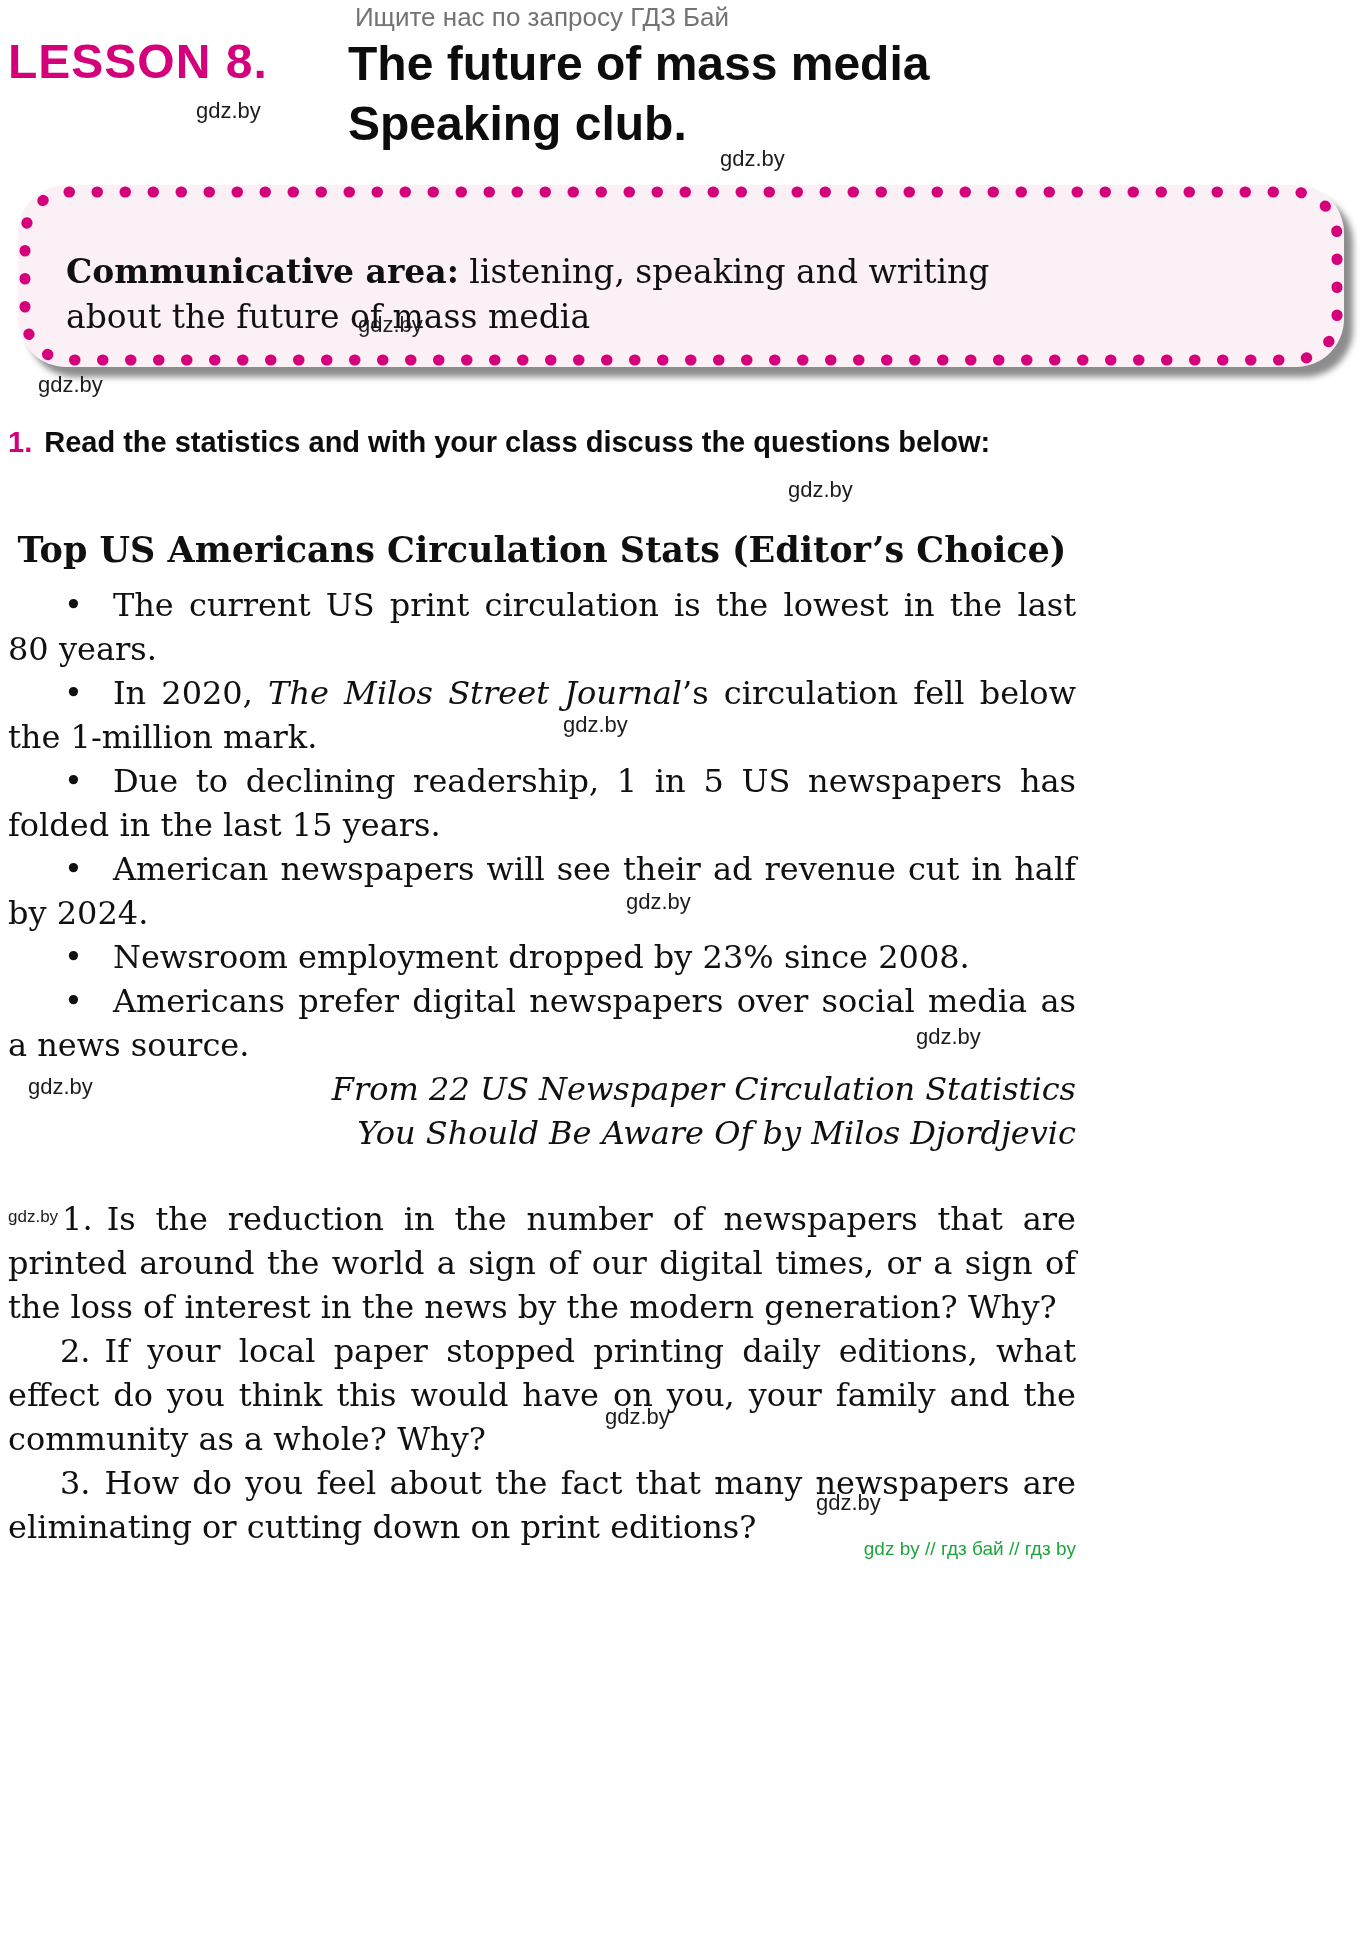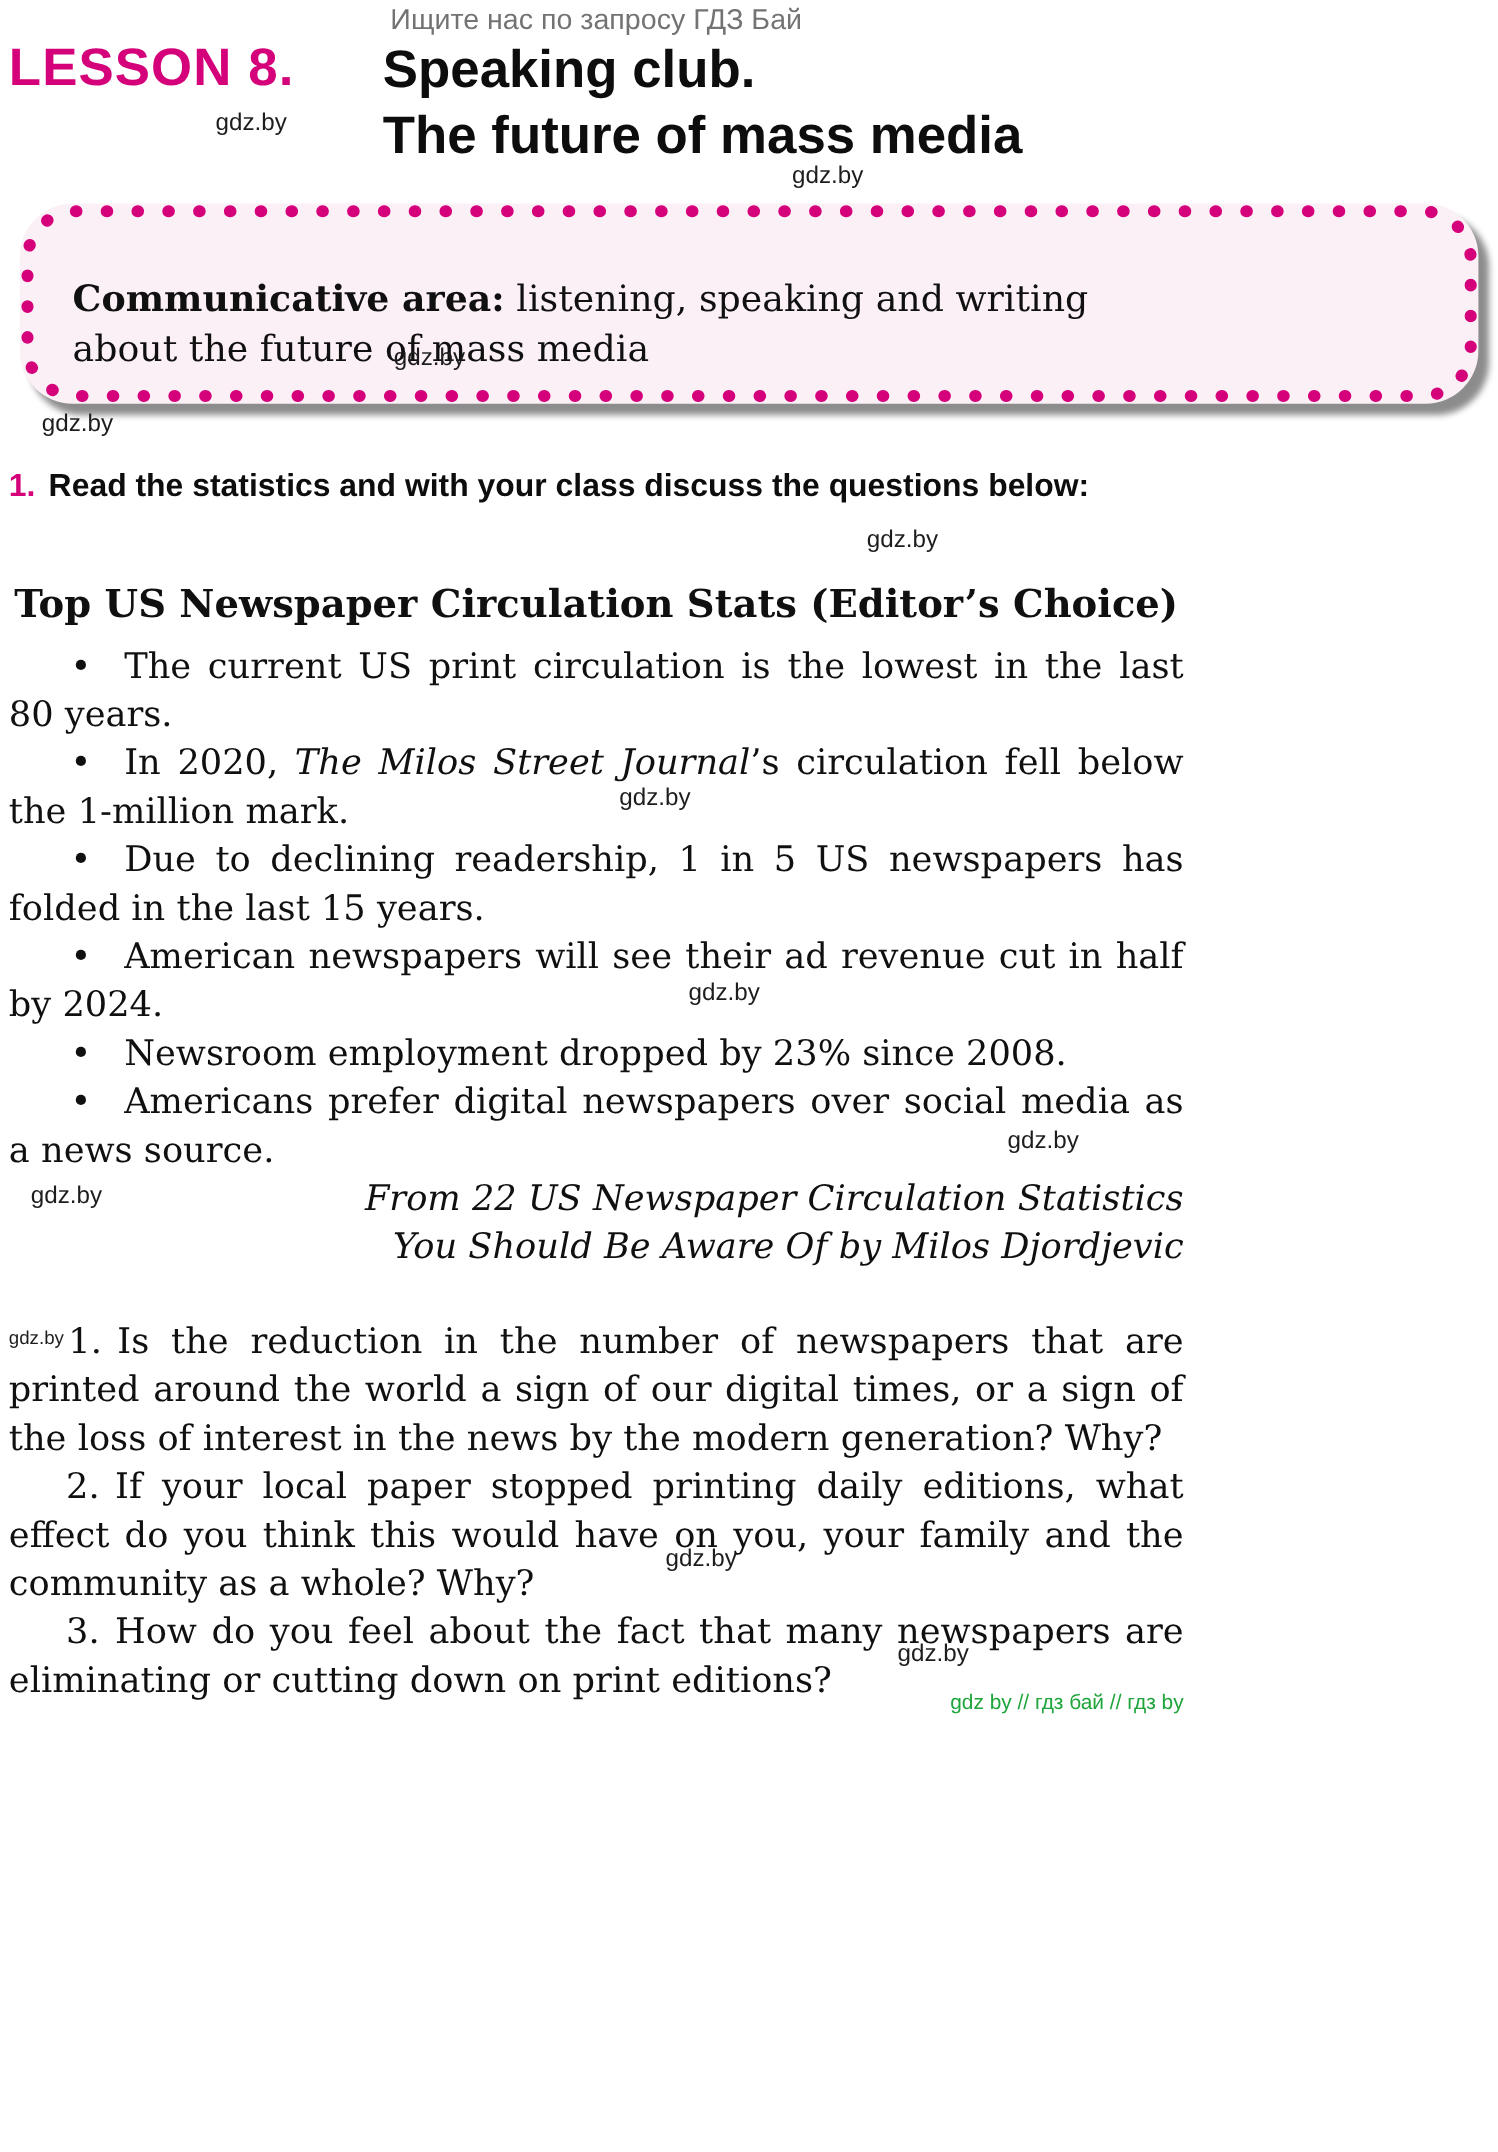--- a/index.html
+++ b/index.html
@@ -101,22 +101,22 @@
 </style>
 </head>
 <body>
 
 <div class="page">
 
   <div class="abs top-note">Ищите нас по запросу ГДЗ Бай</div>
 
   <div class="abs lesson">LESSON 8.</div>
   <div class="abs title">
+    <div>The future of mass media</div>
     <div>Speaking club.</div>
-    <div>The future of mass media</div>
   </div>
 
   <span class="wm" style="left:196px; top:98px;">gdz.by</span>
   <span class="wm" style="left:720px; top:146px;">gdz.by</span>
 
   <div class="abs box">
     <svg width="1326" height="182">
       <rect x="7" y="7" width="1312" height="168" rx="44" ry="44" fill="none" stroke="#d4017b" stroke-width="11" stroke-dasharray="0.5 27.5" stroke-linecap="round"></rect>
     </svg>
     <div class="box-text">
@@ -126,21 +126,21 @@
 
   <span class="wm" style="left:358px; top:312px;">gdz.by</span>
   <span class="wm" style="left:38px;  top:372px;">gdz.by</span>
 
   <div class="abs task">
     <span class="num">1.</span><span>Read the statistics and with your class discuss the questions below:</span>
   </div>
 
   <span class="wm" style="left:788px; top:477px;">gdz.by</span>
 
-  <div class="abs stats-title">Top US Newspaper Circulation Stats (Editor’s Choice)</div>
+  <div class="abs stats-title">Top US Americans Circulation Stats (Editor’s Choice)</div>
 
   <div class="abs bullets">
     <p class="bullet">
       <span class="dot">•</span><span>The current US print circulation is the lowest in the last 80 years.</span><i></i><span></span>
     </p>
     <p class="bullet">
       <span class="dot">•</span><span>In 2020, </span><i>The Milos Street Journal</i><span>’s circulation fell below the 1-million mark.</span>
     </p>
     <p class="bullet">
       <span class="dot">•</span><span>Due to declining readership, 1 in 5 US newspapers has folded in the last 15 years.</span><i></i><span></span>

